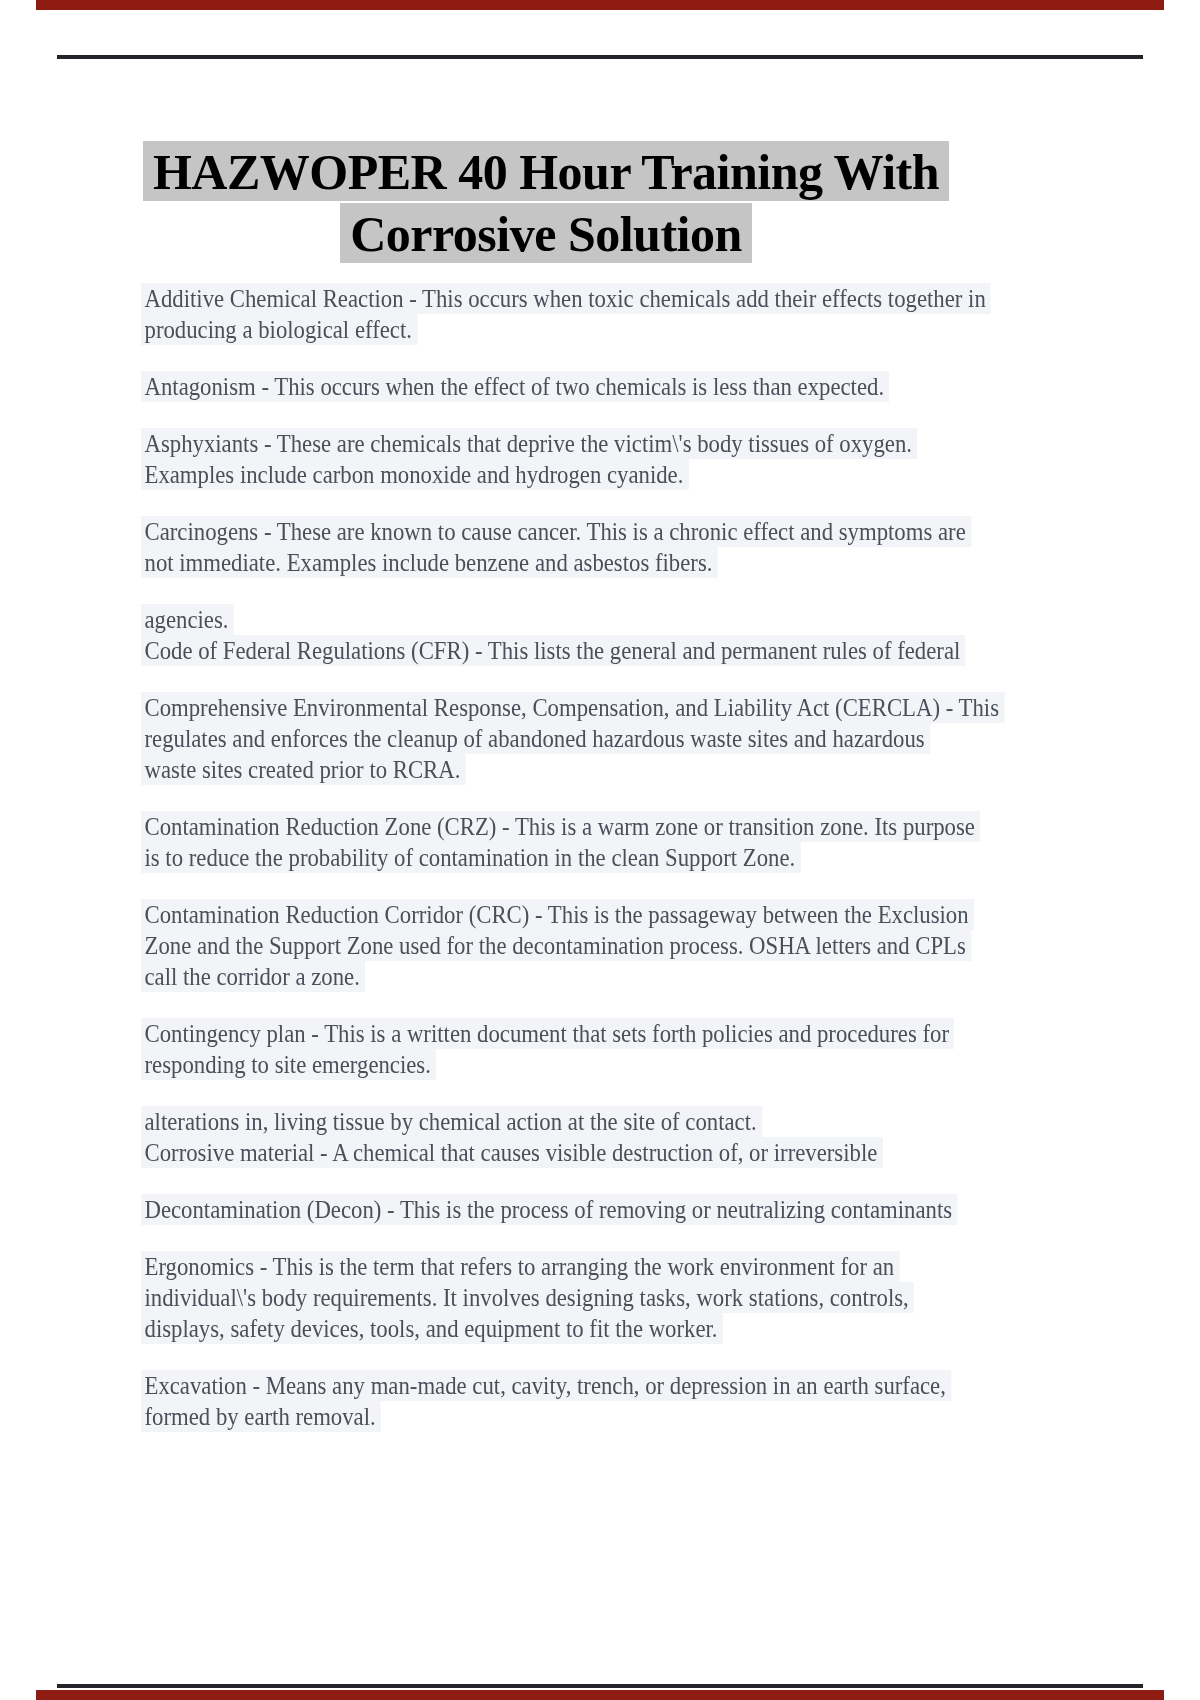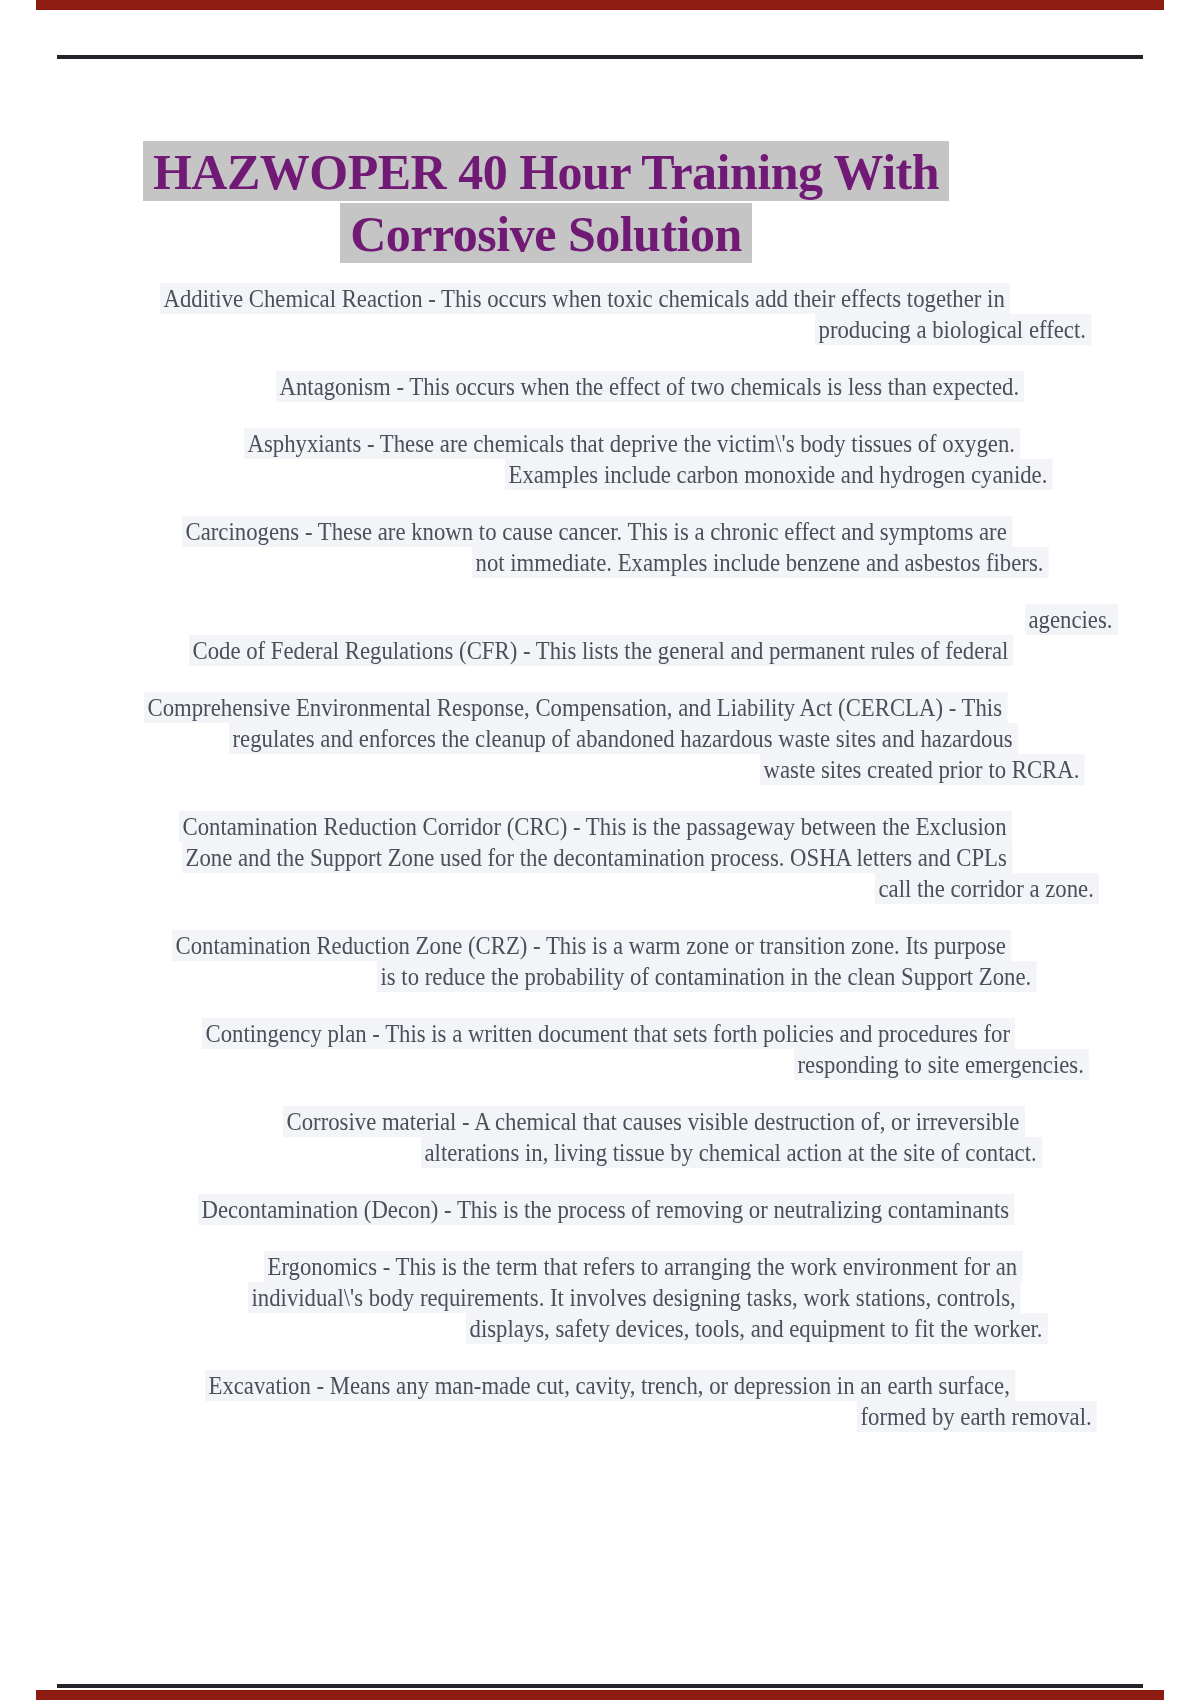--- a/index.html
+++ b/index.html
@@ -9,27 +9,27 @@
     font-family:"Liberation Serif", serif;
   }
   .redbar{position:absolute;left:36px;width:1128px;height:10px;background:#8e1c12;}
   .redbar.top{top:0;}
   .redbar.bottom{top:1690px;}
   .rule{position:absolute;left:57px;width:1086px;height:4px;background:#232329;}
   .rule.top{top:55px;}
   .rule.bottom{top:1684px;}
   .title{
     position:absolute;top:141px;left:0;width:1092px;text-align:center;
-    font-weight:bold;font-size:50px;line-height:62px;color:#701a75;
+    font-weight:bold;font-size:50px;line-height:62px;color:#000000;
     letter-spacing:-0.5px;
   }
   .title-line{display:block;}
   .title .hl{background:#c5c5c5;padding:3px 10px 1px 10px;}
   .content{
-    position:absolute;top:283px;left:141px;width:990px;color:#49505a;text-align:right;
+    position:absolute;top:283px;left:141px;width:990px;color:#49505a;
   }
   .para{margin:0 0 26px 0;}
   .line{height:31px;white-space:nowrap;}
   .line .hl{
     display:inline-block;
     font-size:26px;line-height:31px;
     background:#f3f4f7;
     padding:0 6px 0 4px;
     transform:scaleX(0.875);
     transform-origin:0 50%;
@@ -65,35 +65,35 @@
     <div class="para">
       <div class="line"><span class="hl">agencies.</span></div>
       <div class="line"><span class="hl">Code of Federal Regulations (CFR) - This lists the general and permanent rules of federal</span></div>
     </div>
     <div class="para">
       <div class="line"><span class="hl">Comprehensive Environmental Response, Compensation, and Liability Act (CERCLA) - This</span></div>
       <div class="line"><span class="hl">regulates and enforces the cleanup of abandoned hazardous waste sites and hazardous</span></div>
       <div class="line"><span class="hl">waste sites created prior to RCRA.</span></div>
     </div>
     <div class="para">
+      <div class="line"><span class="hl">Contamination Reduction Zone (CRZ) - This is a warm zone or transition zone. Its purpose</span></div>
+      <div class="line"><span class="hl">is to reduce the probability of contamination in the clean Support Zone.</span></div>
+    </div>
+    <div class="para">
       <div class="line"><span class="hl">Contamination Reduction Corridor (CRC) - This is the passageway between the Exclusion</span></div>
       <div class="line"><span class="hl">Zone and the Support Zone used for the decontamination process. OSHA letters and CPLs</span></div>
       <div class="line"><span class="hl">call the corridor a zone.</span></div>
-    </div>
-    <div class="para">
-      <div class="line"><span class="hl">Contamination Reduction Zone (CRZ) - This is a warm zone or transition zone. Its purpose</span></div>
-      <div class="line"><span class="hl">is to reduce the probability of contamination in the clean Support Zone.</span></div>
     </div>
     <div class="para">
       <div class="line"><span class="hl">Contingency plan - This is a written document that sets forth policies and procedures for</span></div>
       <div class="line"><span class="hl">responding to site emergencies.</span></div>
     </div>
     <div class="para">
+      <div class="line"><span class="hl">alterations in, living tissue by chemical action at the site of contact.</span></div>
       <div class="line"><span class="hl">Corrosive material - A chemical that causes visible destruction of, or irreversible</span></div>
-      <div class="line"><span class="hl">alterations in, living tissue by chemical action at the site of contact.</span></div>
     </div>
     <div class="para">
       <div class="line"><span class="hl">Decontamination (Decon) - This is the process of removing or neutralizing contaminants</span></div>
     </div>
     <div class="para">
       <div class="line"><span class="hl">Ergonomics - This is the term that refers to arranging the work environment for an</span></div>
       <div class="line"><span class="hl">individual\'s body requirements. It involves designing tasks, work stations, controls,</span></div>
       <div class="line"><span class="hl">displays, safety devices, tools, and equipment to fit the worker.</span></div>
     </div>
     <div class="para">

